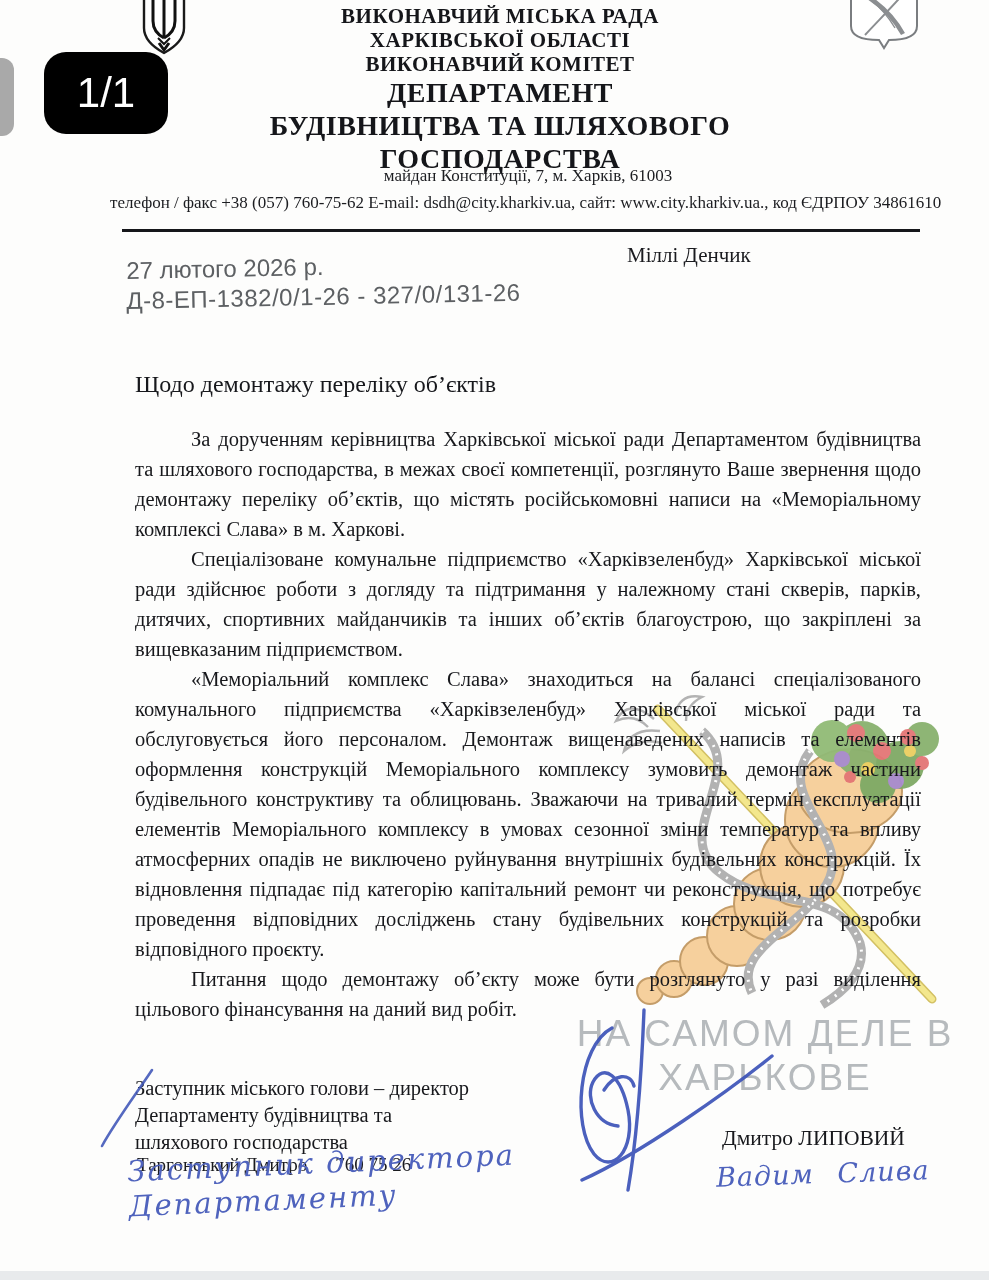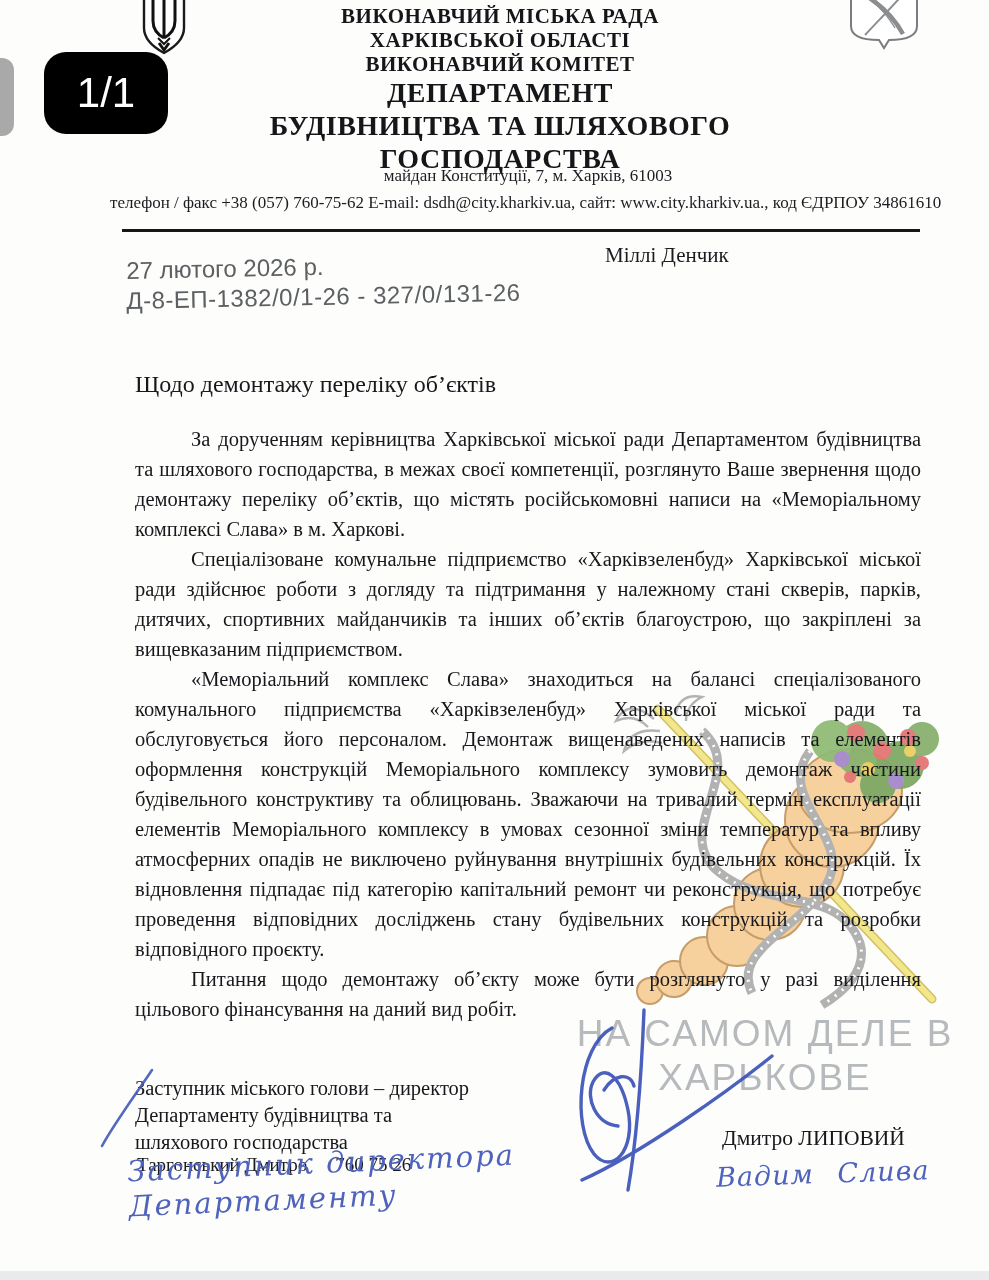--- a/index.html
+++ b/index.html
@@ -16,21 +16,21 @@
   #contacts-line { left:110px; top:193px; width:836px; font-size:17px; color:#1c1d21; z-index:2; }
   #header-rule { left:122px; top:229px; width:798px; height:3px; background:#15161a; z-index:2; }
 
   
   #page-badge { left:44px; top:52px; width:124px; height:82px; background:#000000; border-radius:22px;
     color:#ffffff; font-family:"Liberation Sans",sans-serif; font-size:42px; display:flex; align-items:center;
     justify-content:center; z-index:6; }
   #page-badge-sliver { left:-18px; top:58px; width:32px; height:78px; background:#a9a9a9; border-radius:12px; z-index:5; }
 
   
-  #addressee { left:605px; top:243px; font-size:21px; color:#1a1b1f; z-index:2;font-family:Liberation Serif, serif; }
+  #addressee { left:627px; top:243px; font-size:21px; color:#1a1b1f; z-index:2;font-family:Liberation Serif, serif; }
   .stampline { font-family:"Liberation Sans",sans-serif; color:#5d6063; transform:rotate(-1.2deg); transform-origin:left top; z-index:2; }
   #doc-date { left:126px; top:257px; font-size:24px; }
   #doc-number { left:126px; top:287px; font-size:24px; letter-spacing:.5px; }
   #subject-line { left:135px; top:371px; font-size:24px; color:#17181c; z-index:2; }
 
   
   #body-text { left:135px; top:424px; width:786px; z-index:2; }
   #body-text p { font-size:20.5px; line-height:30px; text-align:justify; text-indent:56px; color:#17181c; }
 
   

